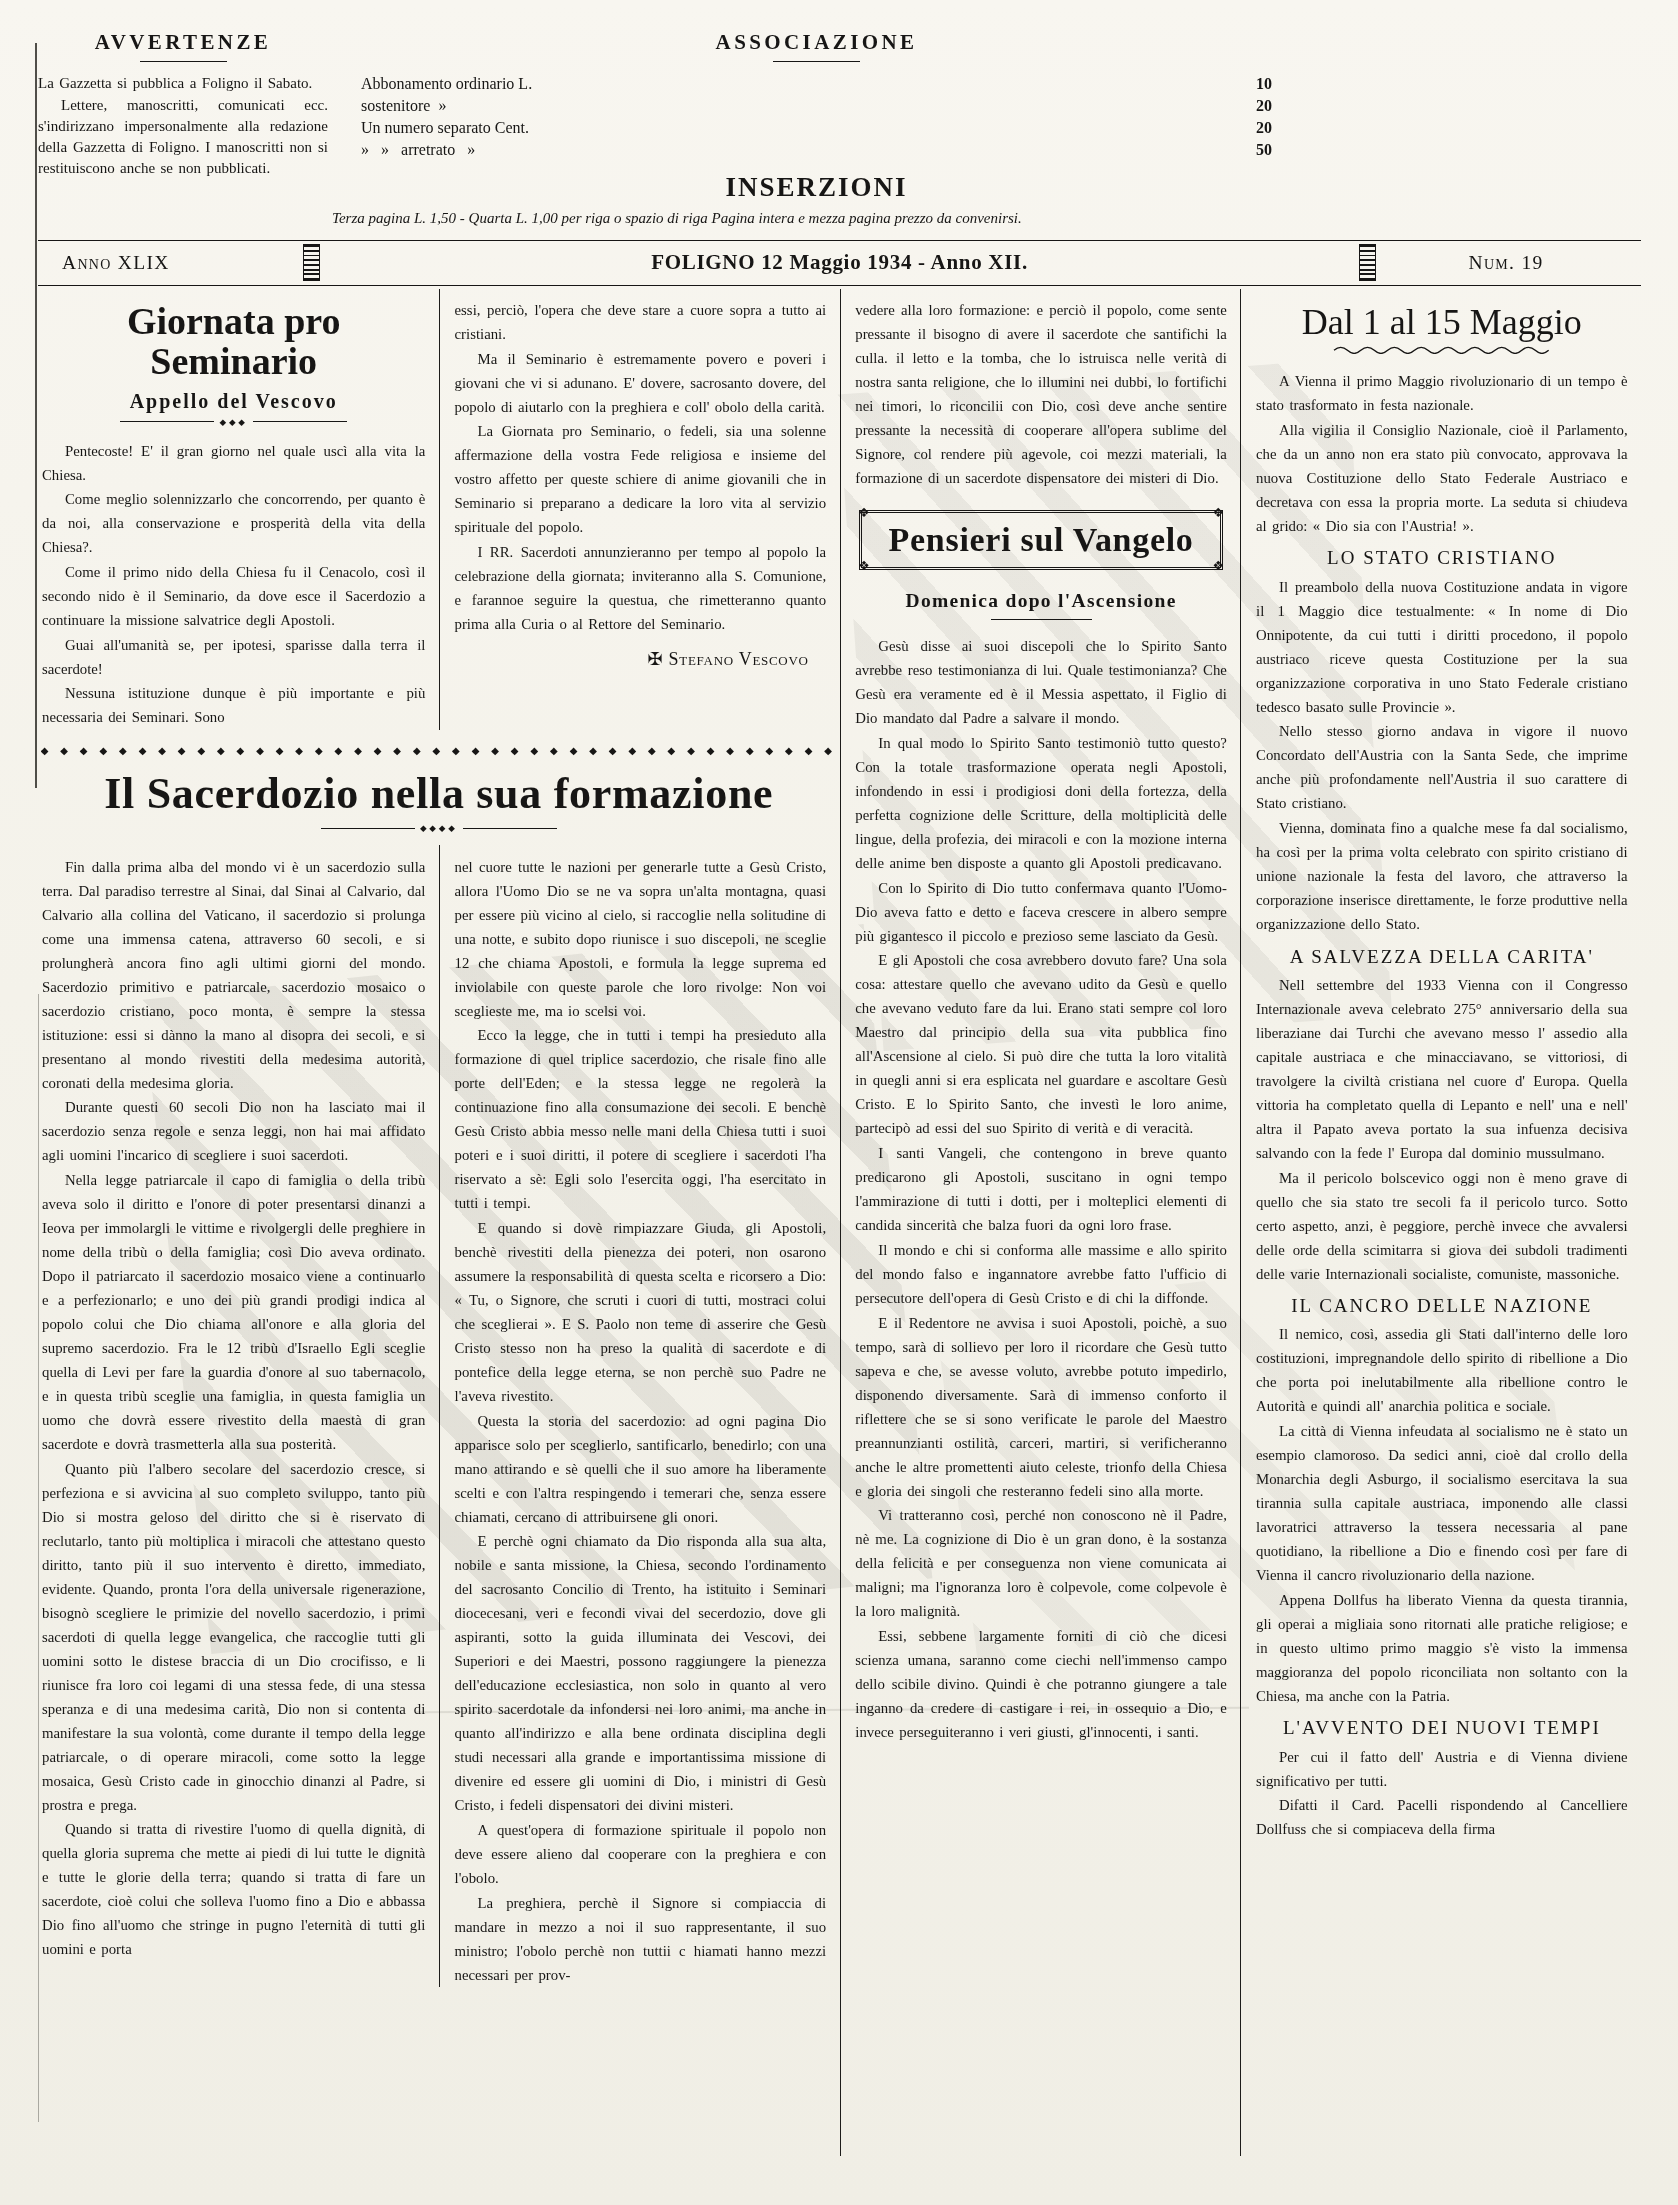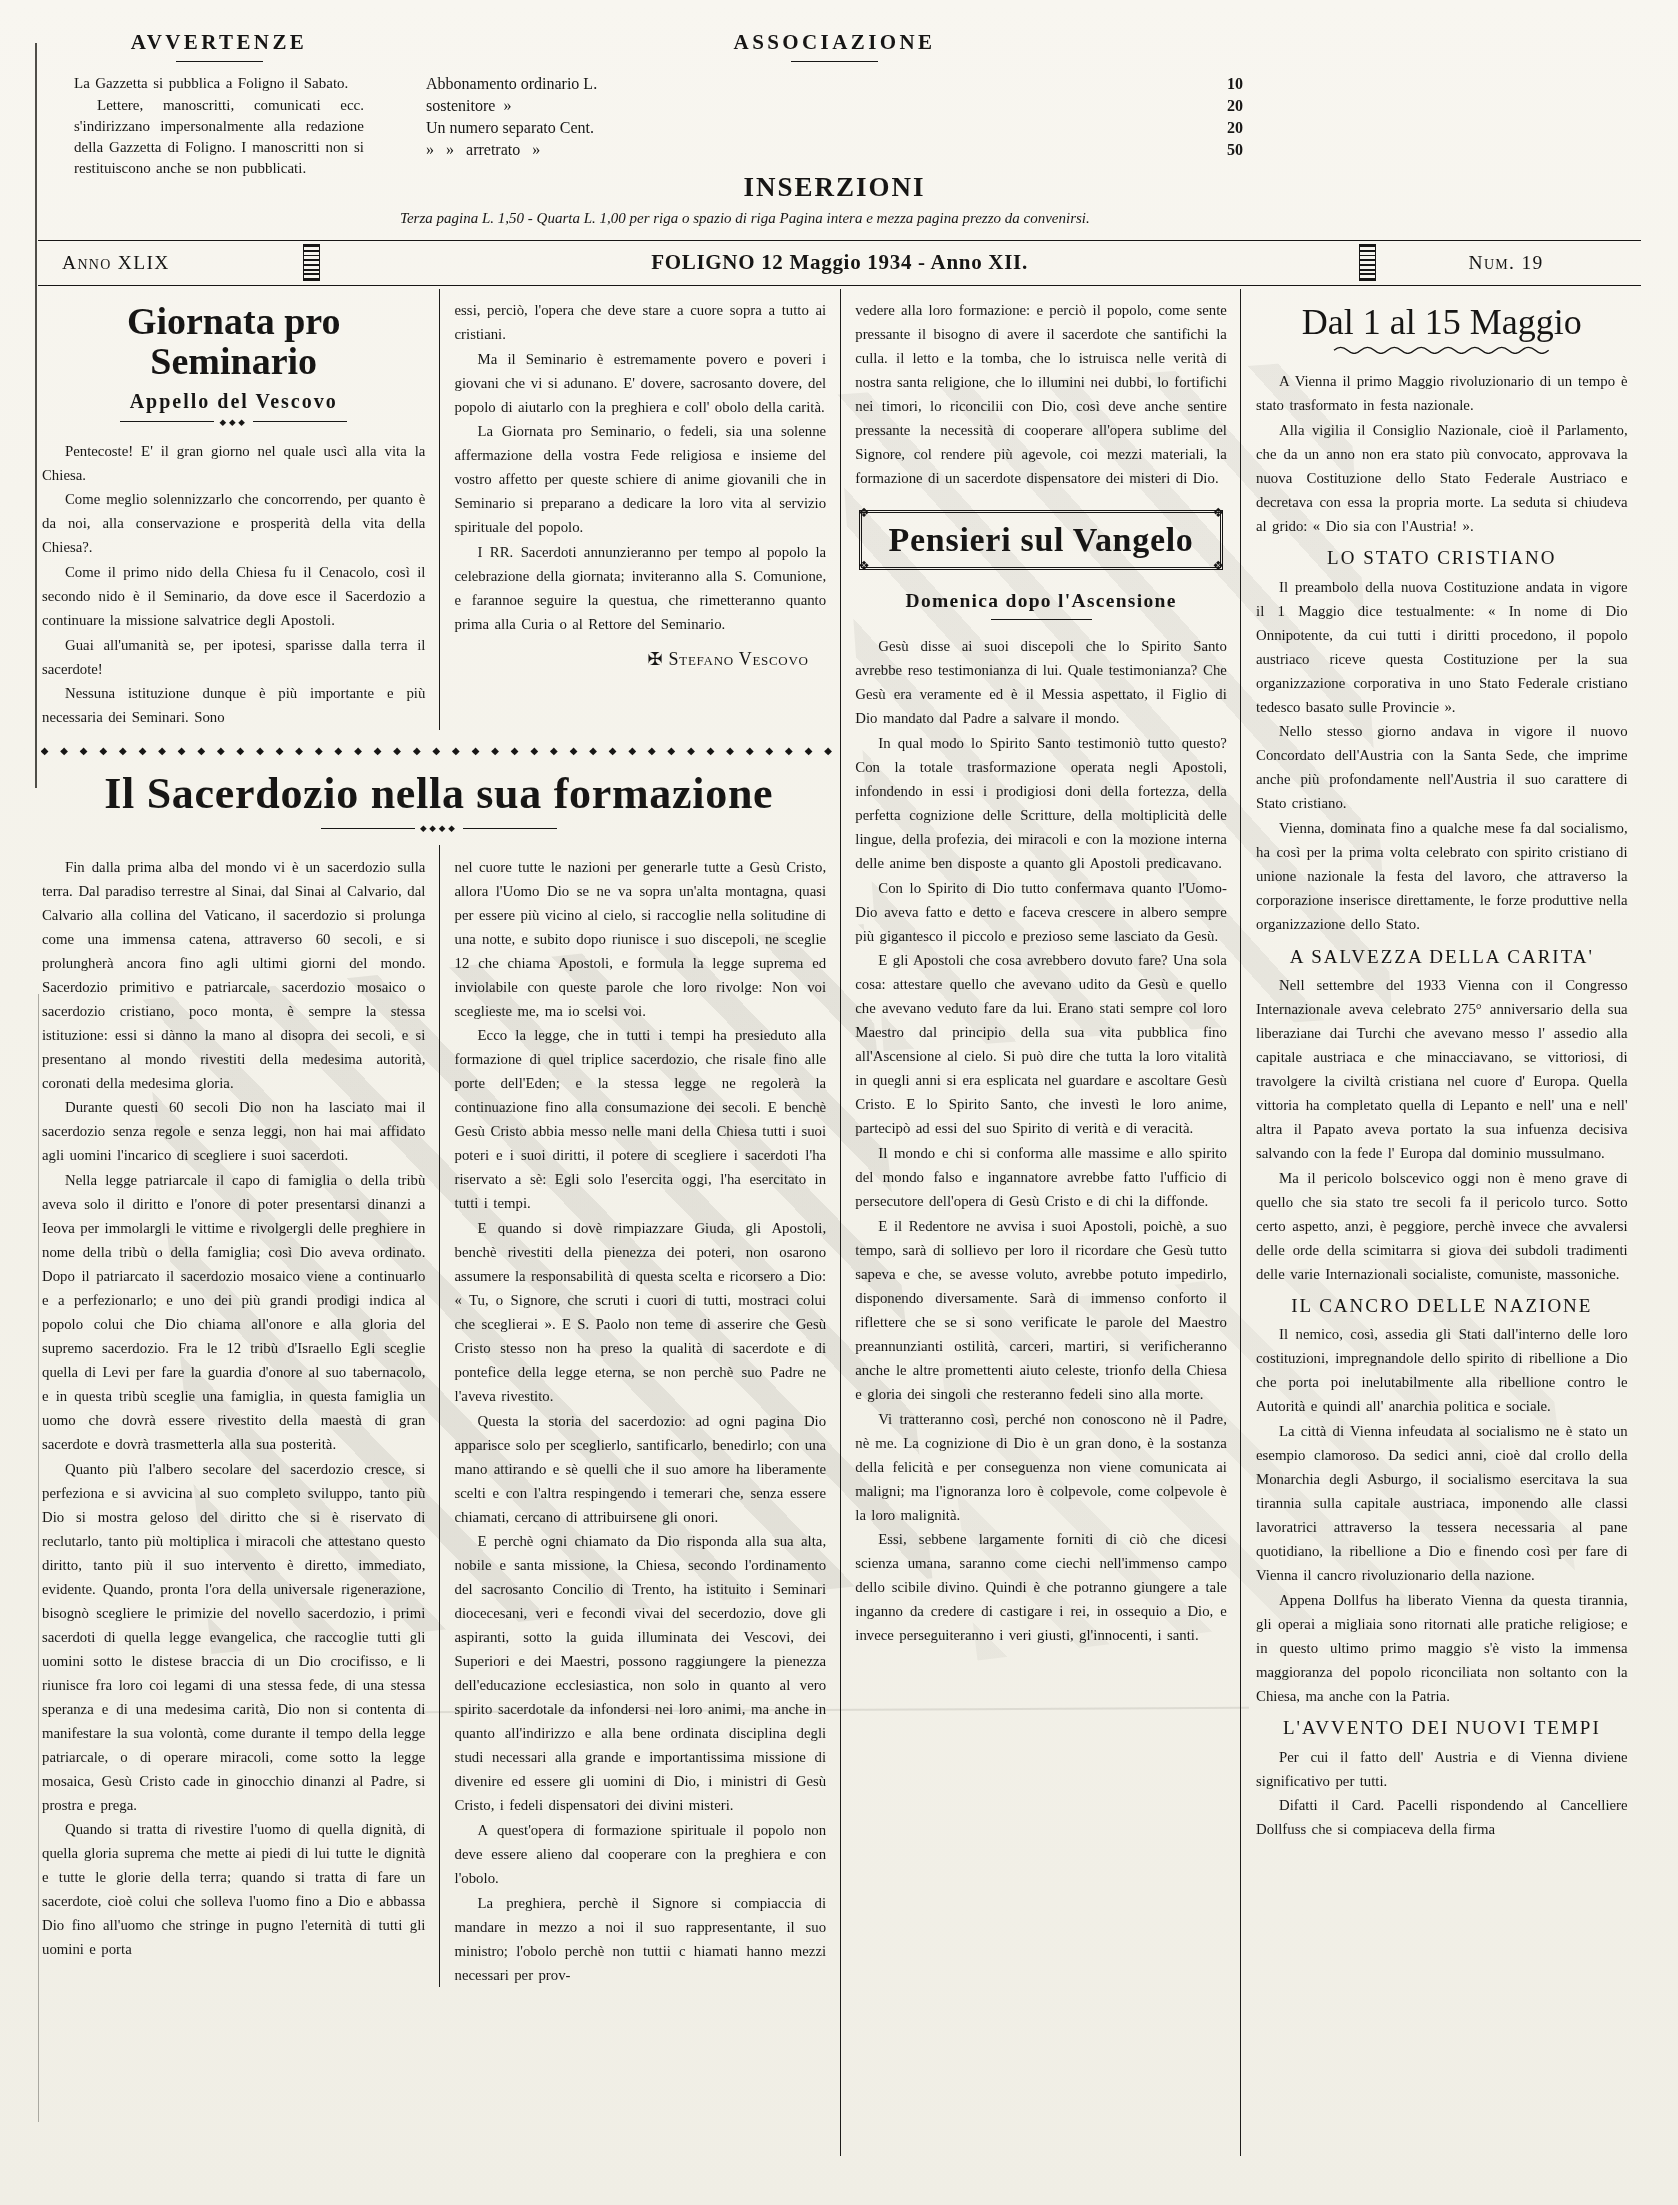--- a/index.html
+++ b/index.html
@@ -4,21 +4,21 @@
 <style>
   html,body { margin:0; padding:0; background:#e8e6df; }
   .page {
     position:relative; width:1679px; height:2205px; overflow:hidden;
     background: linear-gradient(180deg,#f8f6f0 0%, #f4f2ea 45%, #f0eee5 100%);
     font-family:"Liberation Serif", serif; color:#171615;
   }
   .page-inner { position:relative; padding:27px 38px 0 38px; }
 
   
-  .header { display:grid; grid-template-columns:290px 1fr 336px; column-gap:36px; align-items:start;padding-left:36px; }
+  .header { display:grid; grid-template-columns:290px 1fr 336px; column-gap:4px; align-items:start; }
   .side-box { padding-top:2.7px; }
   .side-title { text-align:center; font-weight:bold; font-size:21px; letter-spacing:3.4px; }
   .side-rule { width:87px; border-top:1.7px solid #171615; margin:6.7px auto 10.7px auto; }
   .side-box .para { font-size:15px; line-height:21px; }
   .postal { text-align:center; font-weight:bold; font-size:17.5px; letter-spacing:2px; word-spacing:4px; }
   .masthead { text-align:center; font-weight:bold; font-size:86px; line-height:1.05; letter-spacing:0.7px;
               white-space:nowrap; transform:scaleY(1.22); transform-origin:50% 20%; margin-top:9.4px; height:101px; }
   .mast-subtitle { text-align:center; font-weight:bold; font-size:23.5px; letter-spacing:11.4px; margin-top:29.5px; }
   .rates { width:94%; margin:0 auto; }
   .rate-row { display:flex; justify-content:space-between; font-size:16px; line-height:22px; }
@@ -223,20 +223,21 @@
         </div>
 
         <div class="vangelo-sub">Domenica dopo l'Ascensione</div>
         <div class="vangelo-sub-rule"></div>
 
         <div>
             <p class="para">Gesù disse ai suoi discepoli che lo Spirito Santo avrebbe reso testimonianza di lui. Quale testimonianza? Che Gesù era veramente ed è il Messia aspettato, il Figlio di Dio mandato dal Padre a salvare il mondo.</p>
             <p class="para">In qual modo lo Spirito Santo testimoniò tutto questo? Con la totale trasformazione operata negli Apostoli, infondendo in essi i prodigiosi doni della fortezza, della perfetta cognizione delle Scritture, della moltiplicità delle lingue, della profezia, dei miracoli e con la mozione interna delle anime ben disposte a quanto gli Apostoli predicavano.</p>
             <p class="para">Con lo Spirito di Dio tutto confermava quanto l'Uomo-Dio aveva fatto e detto e faceva crescere in albero sempre più gigantesco il piccolo e prezioso seme lasciato da Gesù.</p>
             <p class="para">E gli Apostoli che cosa avrebbero dovuto fare? Una sola cosa: attestare quello che avevano udito da Gesù e quello che avevano veduto fare da lui. Erano stati sempre col loro Maestro dal principio della sua vita pubblica fino all'Ascensione al cielo. Si può dire che tutta la loro vitalità in quegli anni si era esplicata nel guardare e ascoltare Gesù Cristo. E lo Spirito Santo, che investì le loro anime, partecipò ad essi del suo Spirito di verità e di veracità.</p>
+            <p class="para">I santi Vangeli, che contengono in breve quanto predicarono gli Apostoli, suscitano in ogni tempo l'ammirazione di tutti i dotti, per i molteplici elementi di candida sincerità che balza fuori da ogni loro frase.</p>
             <p class="para">Il mondo e chi si conforma alle massime e allo spirito del mondo falso e ingannatore avrebbe fatto l'ufficio di persecutore dell'opera di Gesù Cristo e di chi la diffonde.</p>
             <p class="para">E il Redentore ne avvisa i suoi Apostoli, poichè, a suo tempo, sarà di sollievo per loro il ricordare che Gesù tutto sapeva e che, se avesse voluto, avrebbe potuto impedirlo, disponendo diversamente. Sarà di immenso conforto il riflettere che se si sono verificate le parole del Maestro preannunzianti ostilità, carceri, martiri, si verificheranno anche le altre promettenti aiuto celeste, trionfo della Chiesa e gloria dei singoli che resteranno fedeli sino alla morte.</p>
             <p class="para">Vi tratteranno così, perché non conoscono nè il Padre, nè me. La cognizione di Dio è un gran dono, è la sostanza della felicità e per conseguenza non viene comunicata ai maligni; ma l'ignoranza loro è colpevole, come colpevole è la loro malignità.</p>
             <p class="para">Essi, sebbene largamente forniti di ciò che dicesi scienza umana, saranno come ciechi nell'immenso campo dello scibile divino. Quindi è che potranno giungere a tale inganno da credere di castigare i rei, in ossequio a Dio, e invece perseguiteranno i veri giusti, gl'innocenti, i santi.</p>
           </div>
       </div>
 
       <div class="col">
         <div class="maggio-title">Dal 1 al 15 Maggio</div>
         <div class="wavy-wrap">

